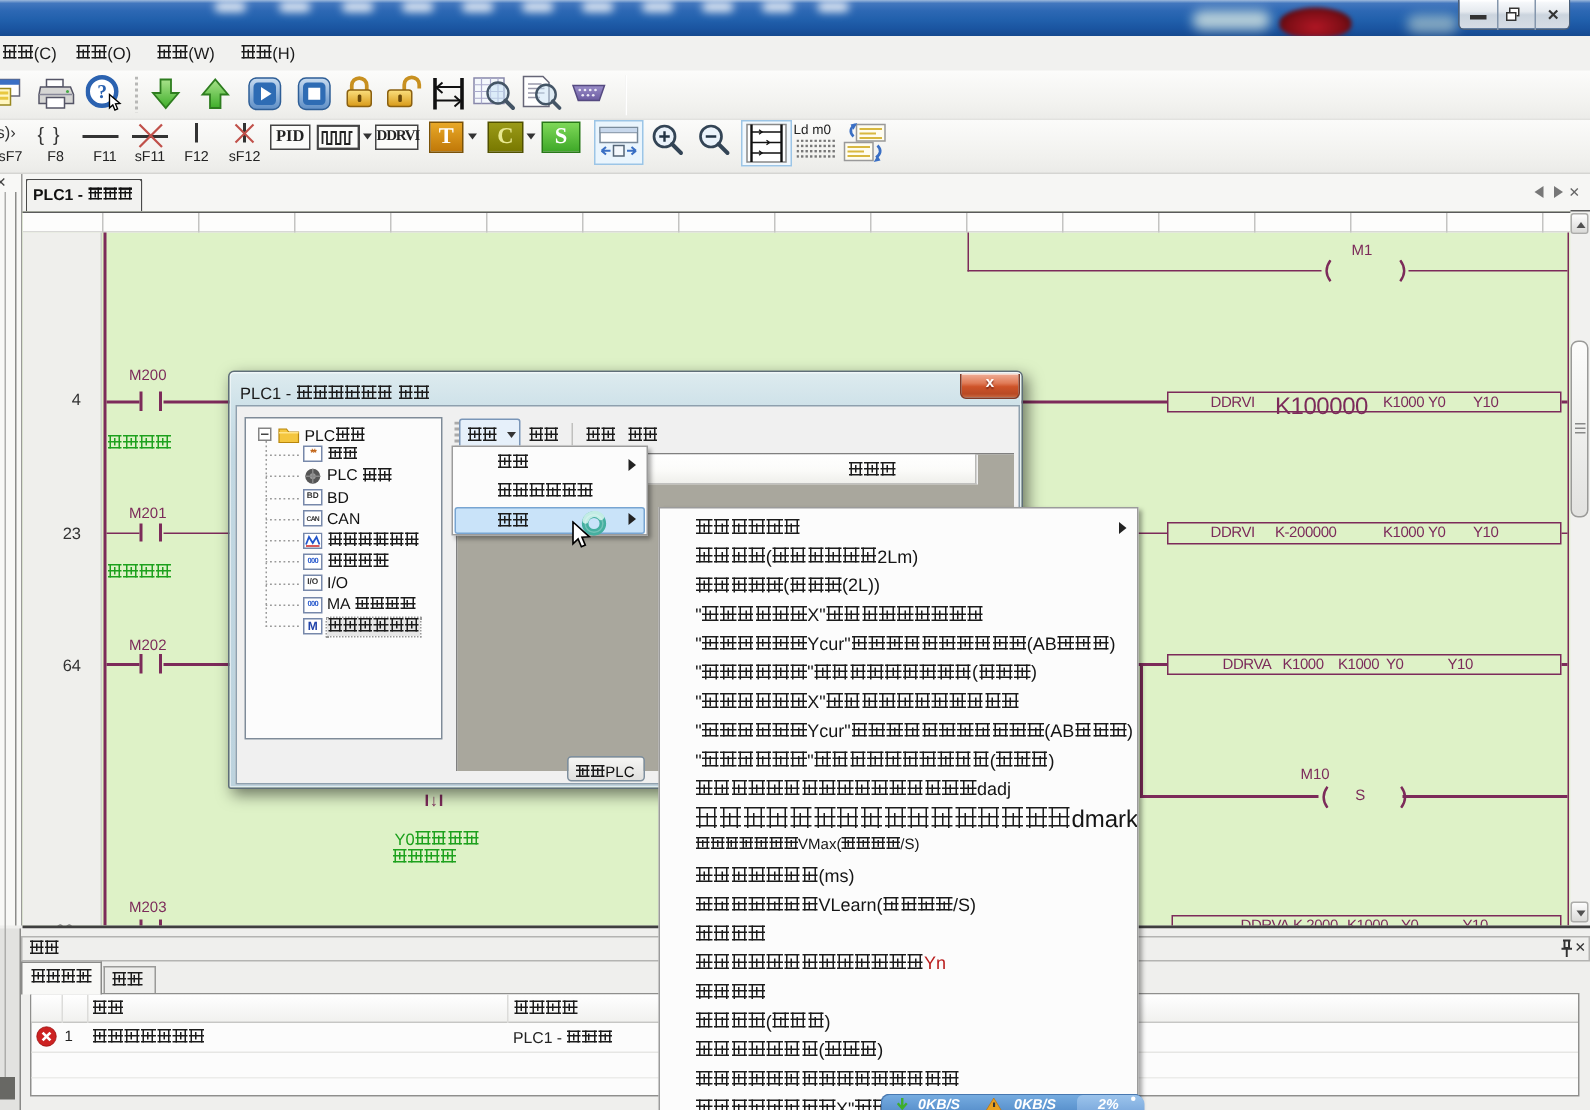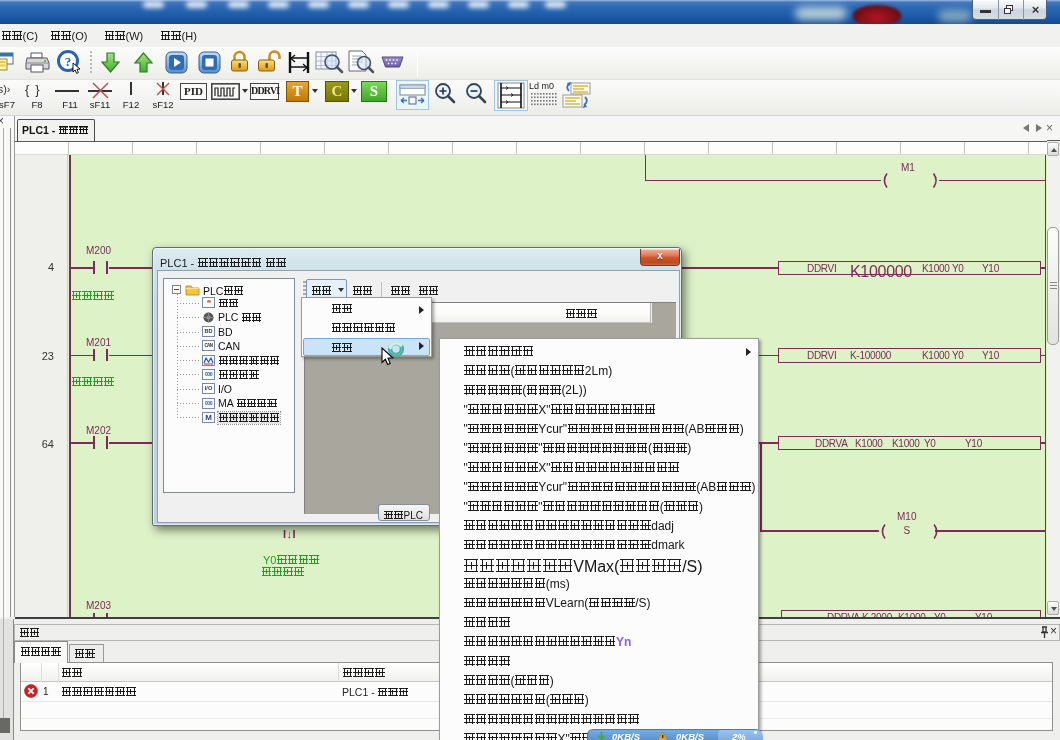--- a/index.html
+++ b/index.html
@@ -352,21 +352,21 @@
 <div class="a t" style="left:17px;top:120px;width:22px;text-align:right;font-size:11px;color:#333;">4</div>
 <div class="a mag" style="left:55.5px;top:213.7px;width:22.900000000000006px;height:1.6px;"></div>
 <div class="a mag" style="left:93.5px;top:213.7px;width:669.5px;height:1.6px;"></div>
 <div class="a mag" style="left:1026px;top:213.7px;width:3.5px;height:1.6px;"></div>
 <div class="a mag" style="left:77.8px;top:207.9px;width:2.2px;height:12.6px;"></div>
 <div class="a mag" style="left:90.9px;top:207.9px;width:2.2px;height:12.6px;"></div>
 <div class="a t" style="left:71px;top:195.5px;font-size:10px;color:#7C2B5A;">M201</div>
 <div class="a t grn" style="left:56px;top:234.8px;font-size:11px;color:#1da11d;"><i></i><i></i><i></i><i></i></div>
 <div class="a" style="left:763px;top:207px;width:263px;height:14.5px;border:1.6px solid #7C2B5A;"></div>
 <div class="a t" style="left:792px;top:209px;font-size:10px;letter-spacing:-.3px;color:#7C2B5A;">DDRVI</div>
-<div class="a t" style="left:835px;top:209px;font-size:10px;letter-spacing:-.3px;color:#7C2B5A;">K-100000</div>
+<div class="a t" style="left:835px;top:209px;font-size:10px;letter-spacing:-.3px;color:#7C2B5A;">K-200000</div>
 <div class="a t" style="left:907px;top:209px;font-size:10px;letter-spacing:-.3px;color:#7C2B5A;">K1000</div>
 <div class="a t" style="left:937px;top:209px;font-size:10px;letter-spacing:-.3px;color:#7C2B5A;">Y0</div>
 <div class="a t" style="left:967px;top:209px;font-size:10px;letter-spacing:-.3px;color:#7C2B5A;">Y10</div>
 <div class="a t" style="left:17px;top:209px;width:22px;text-align:right;font-size:11px;color:#333;">23</div>
 <div class="a mag" style="left:55.5px;top:301.2px;width:22.900000000000006px;height:1.6px;"></div>
 <div class="a mag" style="left:93.5px;top:301.2px;width:669.5px;height:1.6px;"></div>
 <div class="a mag" style="left:1026px;top:301.2px;width:3.5px;height:1.6px;"></div>
 <div class="a mag" style="left:77.8px;top:295.4px;width:2.2px;height:12.6px;"></div>
 <div class="a mag" style="left:90.9px;top:295.4px;width:2.2px;height:12.6px;"></div>
 <div class="a t" style="left:71px;top:283.5px;font-size:10px;color:#7C2B5A;">M202</div>
@@ -379,21 +379,21 @@
 <div class="a t" style="left:17px;top:296.5px;width:22px;text-align:right;font-size:11px;color:#333;">64</div>
 <div class="a mag" style="left:745px;top:301.2px;width:1.6px;height:88.80000000000001px;"></div>
 <div class="a mag" style="left:745px;top:389.2px;width:118.70000000000005px;height:1.6px;"></div>
 <div class="a mag" style="left:919.5px;top:389.2px;width:110.0px;height:1.6px;"></div>
 <svg class="a" style="left:863.7px;top:382.5px;" width="61.09999999999991" height="15" viewBox="0 0 61.09999999999991 15">
       <g stroke="#7C2B5A" stroke-width="1.6" fill="none">
         <path d="M6 0.5 Q0.8 7.5 6 14.5"></path>
         <path d="M55.09999999999991 0.5 Q60.29999999999991 7.5 55.09999999999991 14.5"></path>
       </g>
     </svg>
-<div class="a t" style="left:882px;top:369.5px;font-size:10px;color:#7C2B5A;">M10</div>
+<div class="a t" style="left:852px;top:369.5px;font-size:10px;color:#7C2B5A;">M10</div>
 <div class="a t" style="left:888.5px;top:383.5px;font-size:10px;color:#7C2B5A;">S</div>
 <div class="a t" style="left:268px;top:386.5px;font-size:11px;font-weight:bold;color:#7C2B5A;letter-spacing:0.5px;">I↓I</div>
 <div class="a t grn" style="left:248px;top:413px;font-size:11px;color:#1da11d;">Y0<i></i><i></i><i></i><i></i></div>
 <div class="a t grn" style="left:246px;top:424.5px;font-size:11px;color:#1da11d;"><i></i><i></i><i></i><i></i></div>
 <div class="a t" style="left:71px;top:458.5px;font-size:10px;color:#7C2B5A;">M203</div>
 <div class="a mag" style="left:77.8px;top:472.4px;width:2.2px;height:12.6px;"></div>
 <div class="a mag" style="left:90.9px;top:472.4px;width:2.2px;height:12.6px;"></div>
 <div class="a t" style="left:12px;top:473.5px;width:22px;text-align:right;font-size:11px;color:#333;">66</div>
 <div class="a" style="left:766px;top:469px;width:260px;height:14.5px;border:1.6px solid #7C2B5A;"></div>
 <div class="a t" style="left:812px;top:471px;font-size:10px;letter-spacing:-.3px;color:#7C2B5A;">DDRVA</div>
@@ -534,26 +534,26 @@
 <div class="a t" style="left:24px;top:5.7px;font-size:12px;color:#151515;"><i></i><i></i><i></i><i></i><i></i><i></i></div>
 <div class="a t" style="left:24px;top:25.05px;font-size:12px;color:#151515;"><i></i><i></i><i></i><i></i>(<i></i><i></i><i></i><i></i><i></i><i></i>2Lm)</div>
 <div class="a t" style="left:24px;top:44.400000000000006px;font-size:12px;color:#151515;"><i></i><i></i><i></i><i></i><i></i>(<i></i><i></i><i></i>(2L))</div>
 <div class="a t" style="left:24px;top:63.75000000000001px;font-size:12px;color:#151515;">"<i></i><i></i><i></i><i></i><i></i><i></i>X"<i></i><i></i><i></i><i></i><i></i><i></i><i></i><i></i><i></i></div>
 <div class="a t" style="left:24px;top:83.10000000000001px;font-size:12px;color:#151515;">"<i></i><i></i><i></i><i></i><i></i><i></i>Ycur"<i></i><i></i><i></i><i></i><i></i><i></i><i></i><i></i><i></i><i></i>(AB<i></i><i></i><i></i>)</div>
 <div class="a t" style="left:24px;top:102.45px;font-size:12px;color:#151515;">"<i></i><i></i><i></i><i></i><i></i><i></i>"<i></i><i></i><i></i><i></i><i></i><i></i><i></i><i></i><i></i>(<i></i><i></i><i></i>)</div>
 <div class="a t" style="left:24px;top:121.80000000000001px;font-size:12px;color:#151515;">"<i></i><i></i><i></i><i></i><i></i><i></i>X"<i></i><i></i><i></i><i></i><i></i><i></i><i></i><i></i><i></i><i></i><i></i></div>
 <div class="a t" style="left:24px;top:141.15px;font-size:12px;color:#151515;">"<i></i><i></i><i></i><i></i><i></i><i></i>Ycur"<i></i><i></i><i></i><i></i><i></i><i></i><i></i><i></i><i></i><i></i><i></i>(AB<i></i><i></i><i></i>)</div>
 <div class="a t" style="left:24px;top:160.5px;font-size:12px;color:#151515;">"<i></i><i></i><i></i><i></i><i></i><i></i>"<i></i><i></i><i></i><i></i><i></i><i></i><i></i><i></i><i></i><i></i>(<i></i><i></i><i></i>)</div>
 <div class="a t" style="left:24px;top:179.85px;font-size:12px;color:#151515;"><i></i><i></i><i></i><i></i><i></i><i></i><i></i><i></i><i></i><i></i><i></i><i></i><i></i><i></i><i></i><i></i>dadj</div>
-<div class="a t" style="left:24px;top:199.2px;font-size:12px;color:#151515;"><i></i><i></i><i></i><i></i><i></i><i></i><i></i><i></i><i></i><i></i><i></i><i></i><i></i><i></i><i></i><i></i>dmark</div>
-<div class="a t" style="left:24px;top:218.55px;font-size:16px;color:#151515;"><i></i><i></i><i></i><i></i><i></i><i></i><i></i>VMax(<i></i><i></i><i></i><i></i>/S)</div>
+<div class="a t" style="left:24px;top:199.2px;font-size:16px;color:#151515;"><i></i><i></i><i></i><i></i><i></i><i></i><i></i><i></i><i></i><i></i><i></i><i></i><i></i><i></i><i></i><i></i>dmark</div>
+<div class="a t" style="left:24px;top:218.55px;font-size:10px;color:#151515;"><i></i><i></i><i></i><i></i><i></i><i></i><i></i>VMax(<i></i><i></i><i></i><i></i>/S)</div>
 <div class="a t" style="left:24px;top:237.9px;font-size:12px;color:#151515;"><i></i><i></i><i></i><i></i><i></i><i></i><i></i>(ms)</div>
 <div class="a t" style="left:24px;top:257.25px;font-size:12px;color:#151515;"><i></i><i></i><i></i><i></i><i></i><i></i><i></i>VLearn(<i></i><i></i><i></i><i></i>/S)</div>
 <div class="a t" style="left:24px;top:276.6px;font-size:12px;color:#151515;"><i></i><i></i><i></i><i></i></div>
-<div class="a t" style="left:24px;top:295.95px;font-size:12px;color:#8b5cf6;font-weight:bold;"><i></i><i></i><i></i><i></i><i></i><i></i><i></i><i></i><i></i><i></i><i></i><i></i><i></i>Yn</div>
+<div class="a t" style="left:24px;top:295.95px;font-size:12px;color:#b91c1c;"><i></i><i></i><i></i><i></i><i></i><i></i><i></i><i></i><i></i><i></i><i></i><i></i><i></i>Yn</div>
 <div class="a t" style="left:24px;top:315.3px;font-size:12px;color:#151515;"><i></i><i></i><i></i><i></i></div>
 <div class="a t" style="left:24px;top:334.65000000000003px;font-size:12px;color:#151515;"><i></i><i></i><i></i><i></i>(<i></i><i></i><i></i>)</div>
 <div class="a t" style="left:24px;top:354.0px;font-size:12px;color:#151515;"><i></i><i></i><i></i><i></i><i></i><i></i><i></i>(<i></i><i></i><i></i>)</div>
 <div class="a t" style="left:24px;top:373.35px;font-size:12px;color:#151515;"><i></i><i></i><i></i><i></i><i></i><i></i><i></i><i></i><i></i><i></i><i></i><i></i><i></i><i></i><i></i></div>
 <div class="a t" style="left:24px;top:392.7px;font-size:12px;color:#151515;"><i></i><i></i><i></i><i></i><i></i><i></i><i></i><i></i>X"<i></i><i></i><i></i><i></i><i></i><i></i><i></i><i></i></div>
 <div class="a" style="left:306px;top:9px;width:0;height:0;border-top:4.5px solid transparent;border-bottom:4.5px solid transparent;border-left:5.5px solid #222;"></div>
 </div>
 <svg class="a" style="left:381px;top:347px;z-index:30;" width="14" height="20" viewBox="0 0 14 20">
     <path d="M1 1v14.5l3.4-3.2 2.2 5.2 2.6-1.1-2.2-5.2 4.8-.4z" fill="#fff" stroke="#000" stroke-width="1.1"></path>
   </svg>

